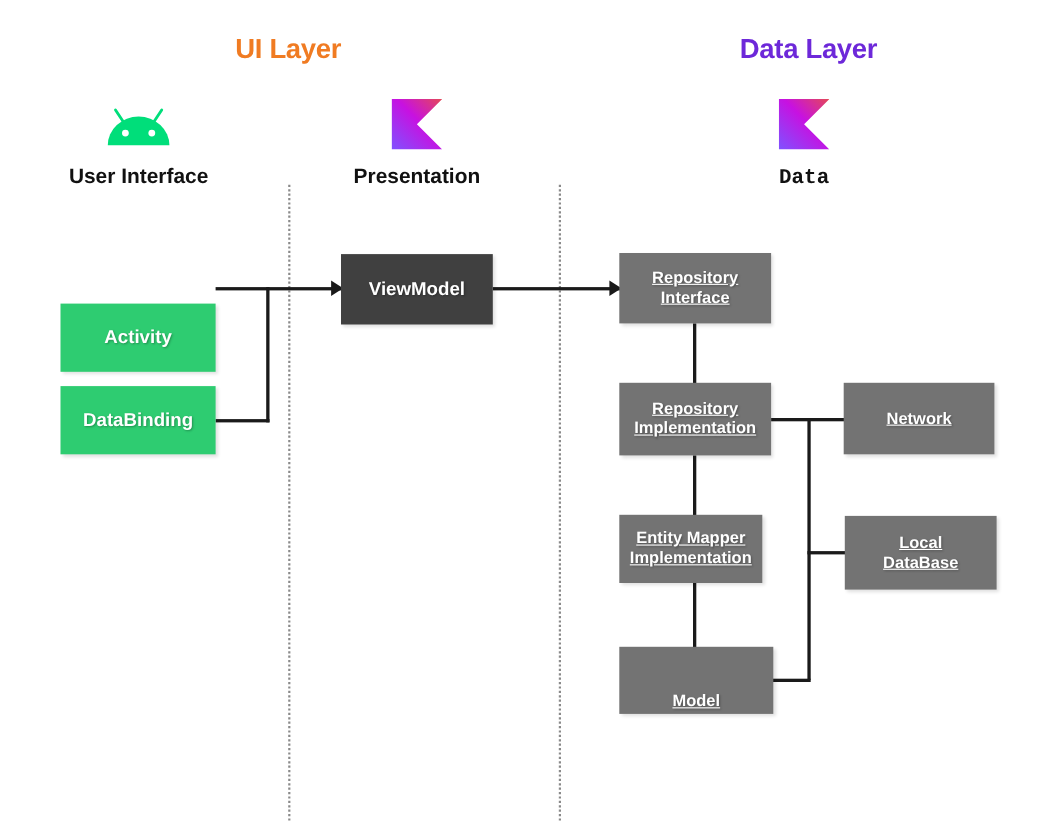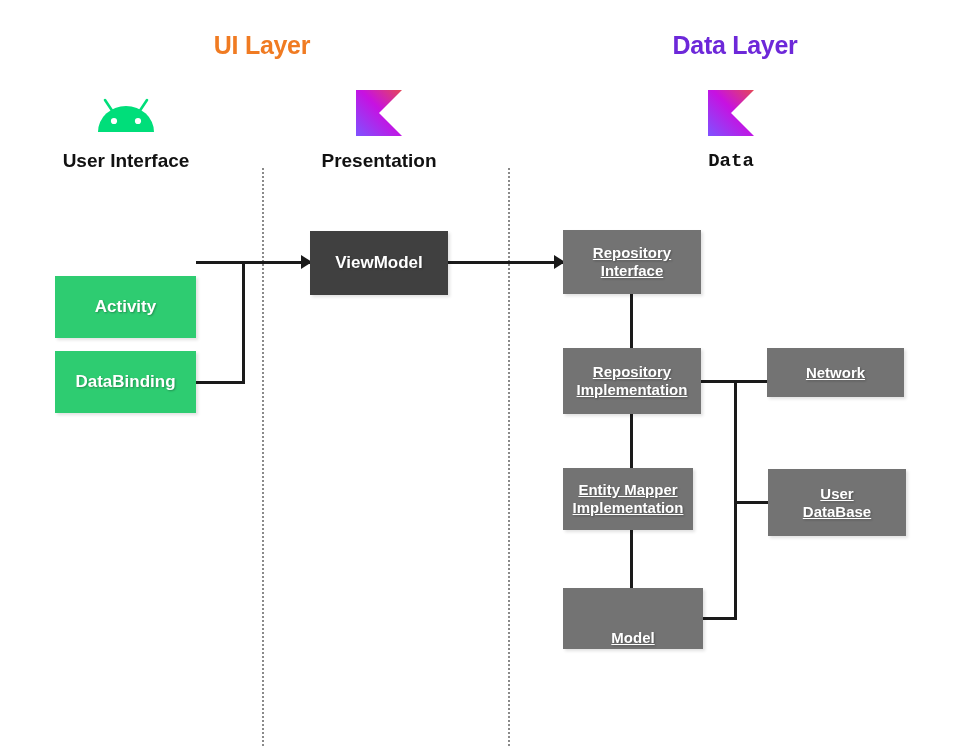--- a/index.html
+++ b/index.html
@@ -88,21 +88,21 @@
   .node.orange { background: #404040; }
   .node.purple { background: #737373; text-decoration: underline; }
 
   #node-activity     { left: 55px;  top: 232px; width: 141px; height: 62px; font-size: 17px; margin-top: 44px; }
   #node-databinding  { left: 55px;  top: 351px; width: 141px; height: 62px; font-size: 17px; }
   #node-viewmodel    { left: 310px; top: 231px; width: 138px; height: 64px; font-size: 17px; }
   #node-repo-interface      { left: 563px; top: 230px; width: 138px; height: 64px; font-size: 15px; }
   #node-repo-implementation { left: 563px; top: 348px; width: 138px; height: 66px; font-size: 15px; }
   #node-entity-mapper       { left: 563px; top: 468px; width: 130px; height: 62px; font-size: 15px; }
   #node-model               { left: 563px; top: 588px; width: 140px; height: 61px; font-size: 15px; align-items: flex-end; }
-  #node-network             { left: 767px; top: 348px; width: 137px; height: 49px; font-size: 15px; }
+  #node-network             { left: 767px; top: 348px; width: 137px; height: 65px; font-size: 15px; }
   #node-local-database      { left: 768px; top: 469px; width: 138px; height: 67px; font-size: 15px; }
 
   
   .conn {
     position: absolute;
     background: #1a1a1a;
   }
   .conn-h { height: 3px; }
   .conn-v { width: 3px; }
 
@@ -242,18 +242,18 @@
   <div class="node purple" id="node-model">
     <span>Model</span>
   </div>
 
   <div class="node purple" id="node-network">
     <span>Network</span>
   </div>
 
   <div class="node purple" id="node-local-database">
     <span>
-      <span>User</span><br>
+      <span>Local</span><br>
       <span>DataBase</span>
     </span>
   </div>
 
 </div>
 
 </body></html>

